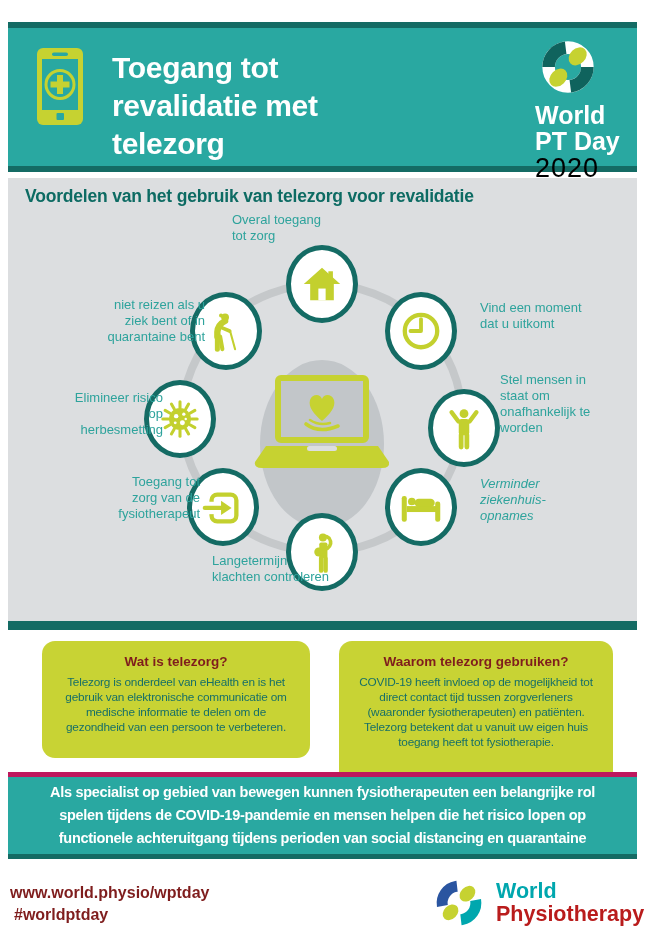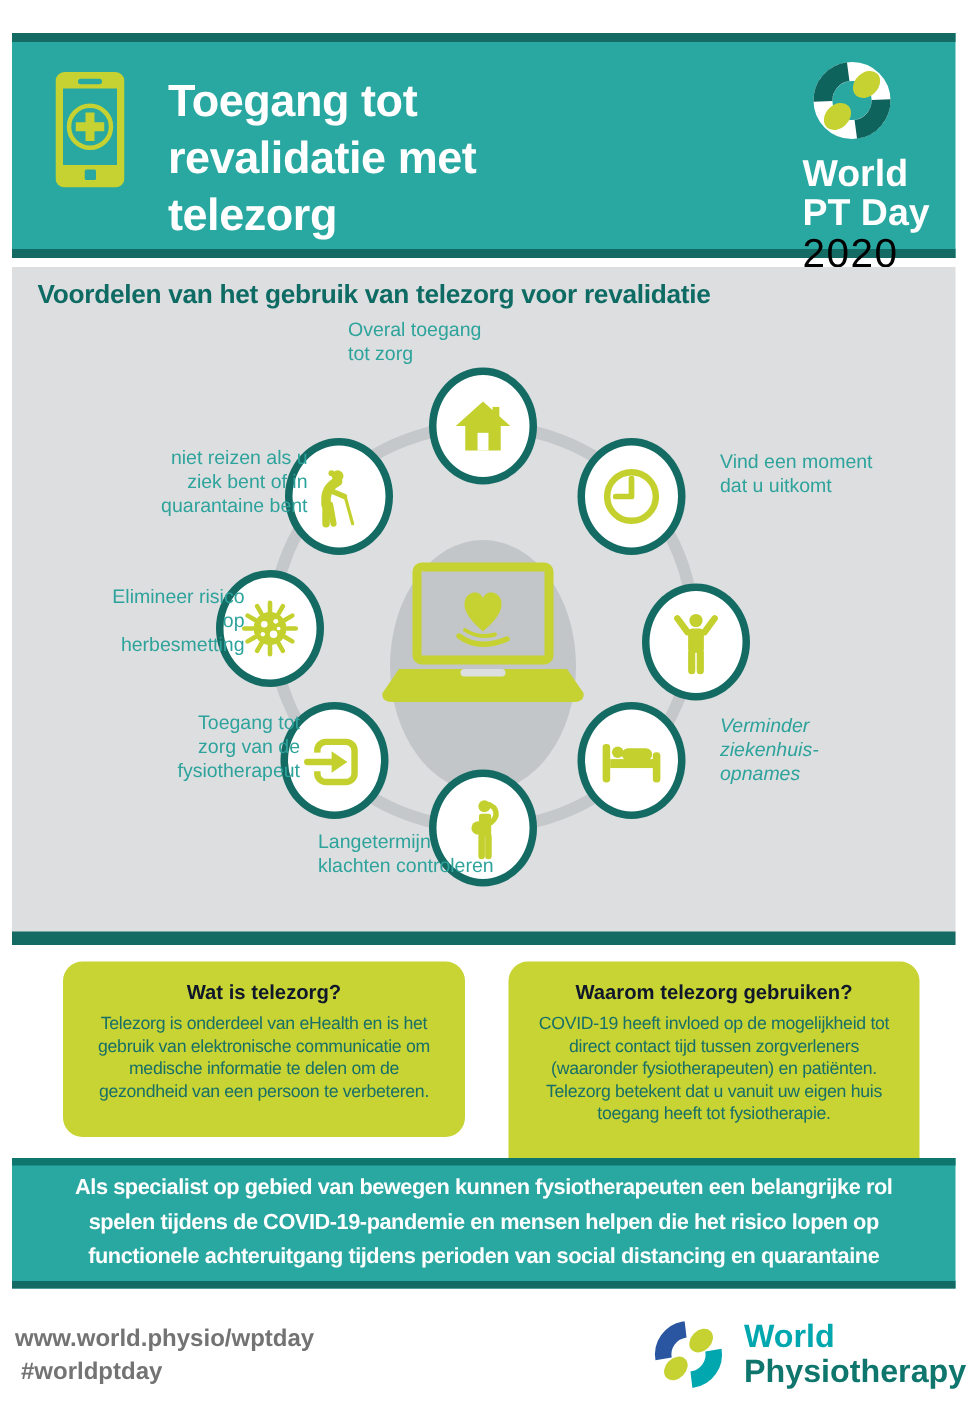--- a/index.html
+++ b/index.html
@@ -40,36 +40,36 @@
   .l4{left:204px;top:375px;width:220px;}
   .l5{left:47px; top:296px;width:128px;}
   .l6{left:20px; top:212px;width:118px;}
   .l7{left:50px; top:119px;width:130px;}
 
   
   .ibox{position:absolute;background:#c8d334;border-radius:13px;box-sizing:border-box;
         padding:13px 13px 0 13px;text-align:center;}
   .ibox1{left:42px;top:641px;width:268px;height:117px;}
   .ibox2{left:339px;top:641px;width:274px;height:148px;}
-  .ibox-title{font-size:13.5px;font-weight:bold;color:#0f172a;margin-bottom:6px;}
+  .ibox-title{font-size:13.5px;font-weight:bold;color:#7f1d1d;margin-bottom:6px;}
   .ibox-body{font-size:11.8px;line-height:15px;color:#176f67;letter-spacing:-0.2px;}
 
   
   .banner{position:absolute;left:8px;top:772px;width:629px;height:87px;background:#29a8a1;
-          border-top:5px solid #0f766e;border-bottom:5px solid #146b64;box-sizing:border-box;
+          border-top:5px solid #be185d;border-bottom:5px solid #146b64;box-sizing:border-box;
           display:flex;align-items:center;justify-content:center;}
   .banner-text{color:#ffffff;font-weight:bold;font-size:14.5px;line-height:23px;
                letter-spacing:-0.3px;text-align:center;}
 
   
-  .footer-link{position:absolute;font-size:16px;font-weight:bold;color:#737373;cursor:pointer;}
+  .footer-link{position:absolute;font-size:16px;font-weight:bold;color:#7f1d1d;cursor:pointer;}
   .flink1{left:10px;top:884px;} .flink2{left:14px;top:906px;}
   .wp-logo{position:absolute;left:432px;top:876px;}
   .wp-text{position:absolute;left:496px;top:880px;font-weight:bold;font-size:21.5px;line-height:23px;}
-  .wp-l1{color:#00a7ae;} .wp-l2{color:#0f766e;}
+  .wp-l1{color:#00a7ae;} .wp-l2{color:#b91c1c;}
 </style>
 </head>
 <body>
 
 <div class="page">
 
   <div class="header">
     <svg class="phone" width="46" height="77" viewBox="0 0 46 77">
       <rect x="0" y="0" width="46" height="77" rx="6" fill="#c6d231"></rect>
       <rect x="15" y="4.5" width="16" height="3.6" rx="1.8" fill="#29a8a1"></rect>
@@ -192,20 +192,24 @@
         <path d="M15.5 29 L18 43" stroke="#c3d02e" stroke-width="4.5" stroke-linecap="round"></path>
         <path d="M16.5 19 L26 23" stroke="#c3d02e" stroke-width="4" stroke-linecap="round"></path>
         <path d="M26.5 23 L32 43" stroke="#c3d02e" stroke-width="2.3" stroke-linecap="round"></path>
       </svg>
     </div>
 
     <div class="blabel prelines ta-c l0">Overal toegang
 tot zorg</div>
     <div class="blabel prelines ta-l l1">Vind een moment
 dat u uitkomt</div>
+    <div class="blabel prelines ta-l l2">Stel mensen in
+staat om
+onafhankelijk te
+worden</div>
     <div class="blabel prelines ta-l l3">Verminder
 ziekenhuis-
 opnames</div>
     <div class="blabel prelines ta-c l4">Langetermijn
 klachten controleren</div>
     <div class="blabel prelines ta-r l5">Toegang tot
 zorg van de
 fysiotherapeut</div>
     <div class="blabel prelines ta-r l6">Elimineer risico
 op

